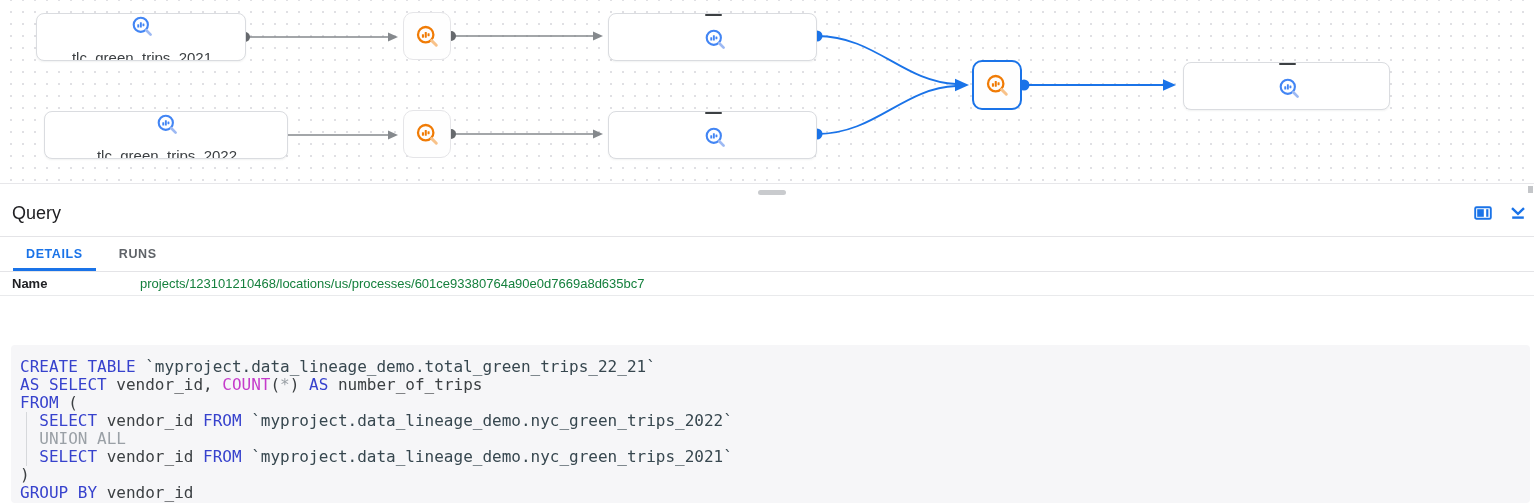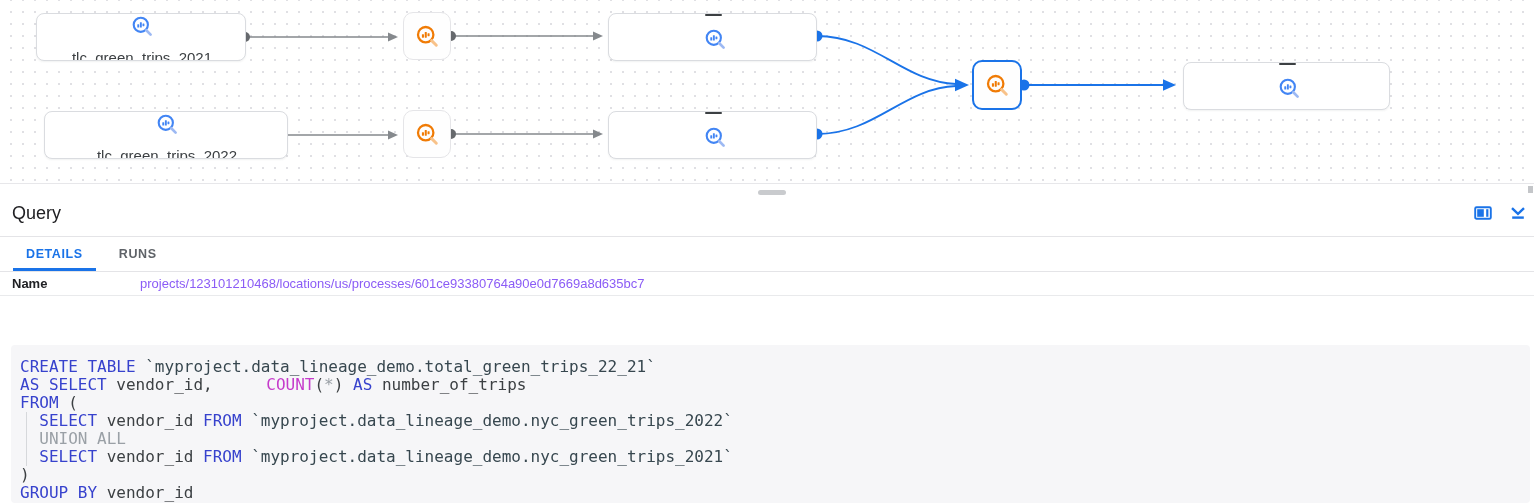--- a/index.html
+++ b/index.html
@@ -46,28 +46,28 @@
   .tabs { position:absolute; left:0; right:0; top:53px; height:35px; border-bottom:1px solid #e4e4e7; display:flex; align-items:stretch; font-size:12.5px; font-weight:bold; letter-spacing:.6px; }
   .tab { position:relative; display:flex; align-items:center; padding:0 13px; color:#5f6368; cursor:pointer; }
   .tab + .tab { padding:0 23px;text-align:right; }
   .tab.active { color:var(--accent);margin-left:13px; }
   .tab.active::after { content:""; position:absolute; left:0; right:0; bottom:0; height:3px; background:var(--accent); }
 
   .kv-row { position:absolute; left:0; right:0; height:24px; border-bottom:1px solid #e9eaec; display:flex; align-items:center; font-size:13px; }
   .kv-row.r0 { top:88px; }
   .kv-row.r1 { top:112px; }
   .kv-label { width:140px; padding-left:12px; font-weight:bold; color:#202124; flex:none; }
-  .kv-value { color:#8b5cf6; white-space:nowrap; overflow:hidden; }
+  .kv-value { color:#15803d; white-space:nowrap; overflow:hidden; }
 
   .code-block { position:absolute; left:11px; right:4px; top:161px; bottom:0; background:#f6f6f8; border-radius:4px; padding:13px 8px 8px 9px; }
   .indent-guide { position:absolute; left:15px; top:67px; width:1px; height:54px; background:#d6d8db; }
   pre.code { margin:0; font-family:"DejaVu Sans Mono","Liberation Mono",monospace; font-size:16px; line-height:18px; }
   .code-line { white-space:pre; }
   .tok-kw  { color:var(--keyword); }
-  .tok-fn  { color:var(--function);margin-left:44px; }
+  .tok-fn  { color:var(--function); }
   .tok-mut { color:var(--muted); }
   .tok-pln { color:var(--code_plain); }
   .tok-str { color:var(--code_string); }
 </style>
 </head>
 <body>
 
 <div class="graph">
   <svg class="edges" viewBox="0 0 1534 184">
     <g style="stroke:var(--edge_gray)" fill="none" stroke-width="1.6">

